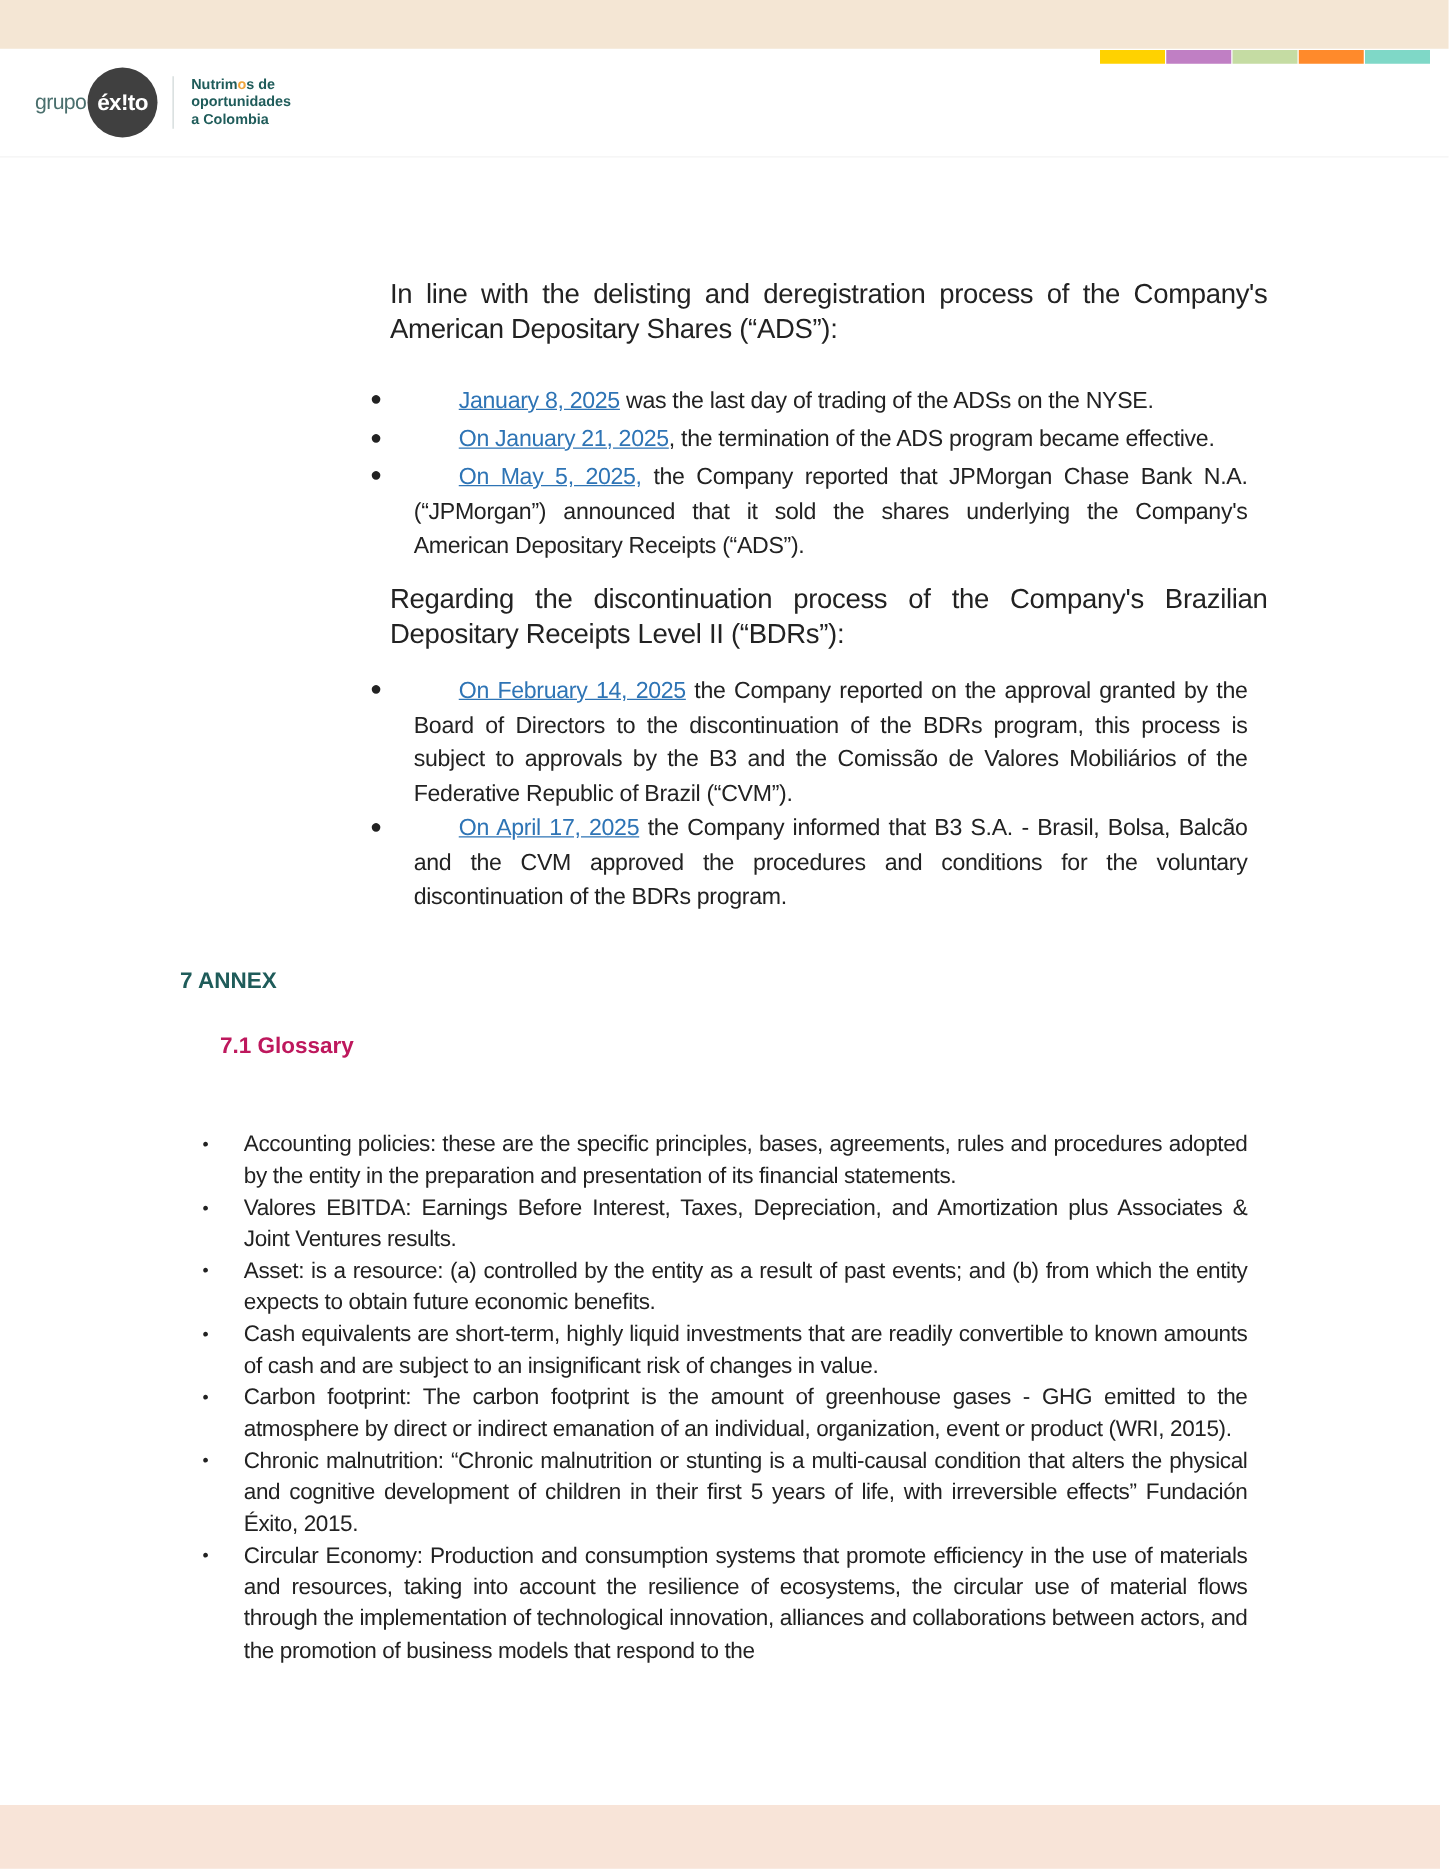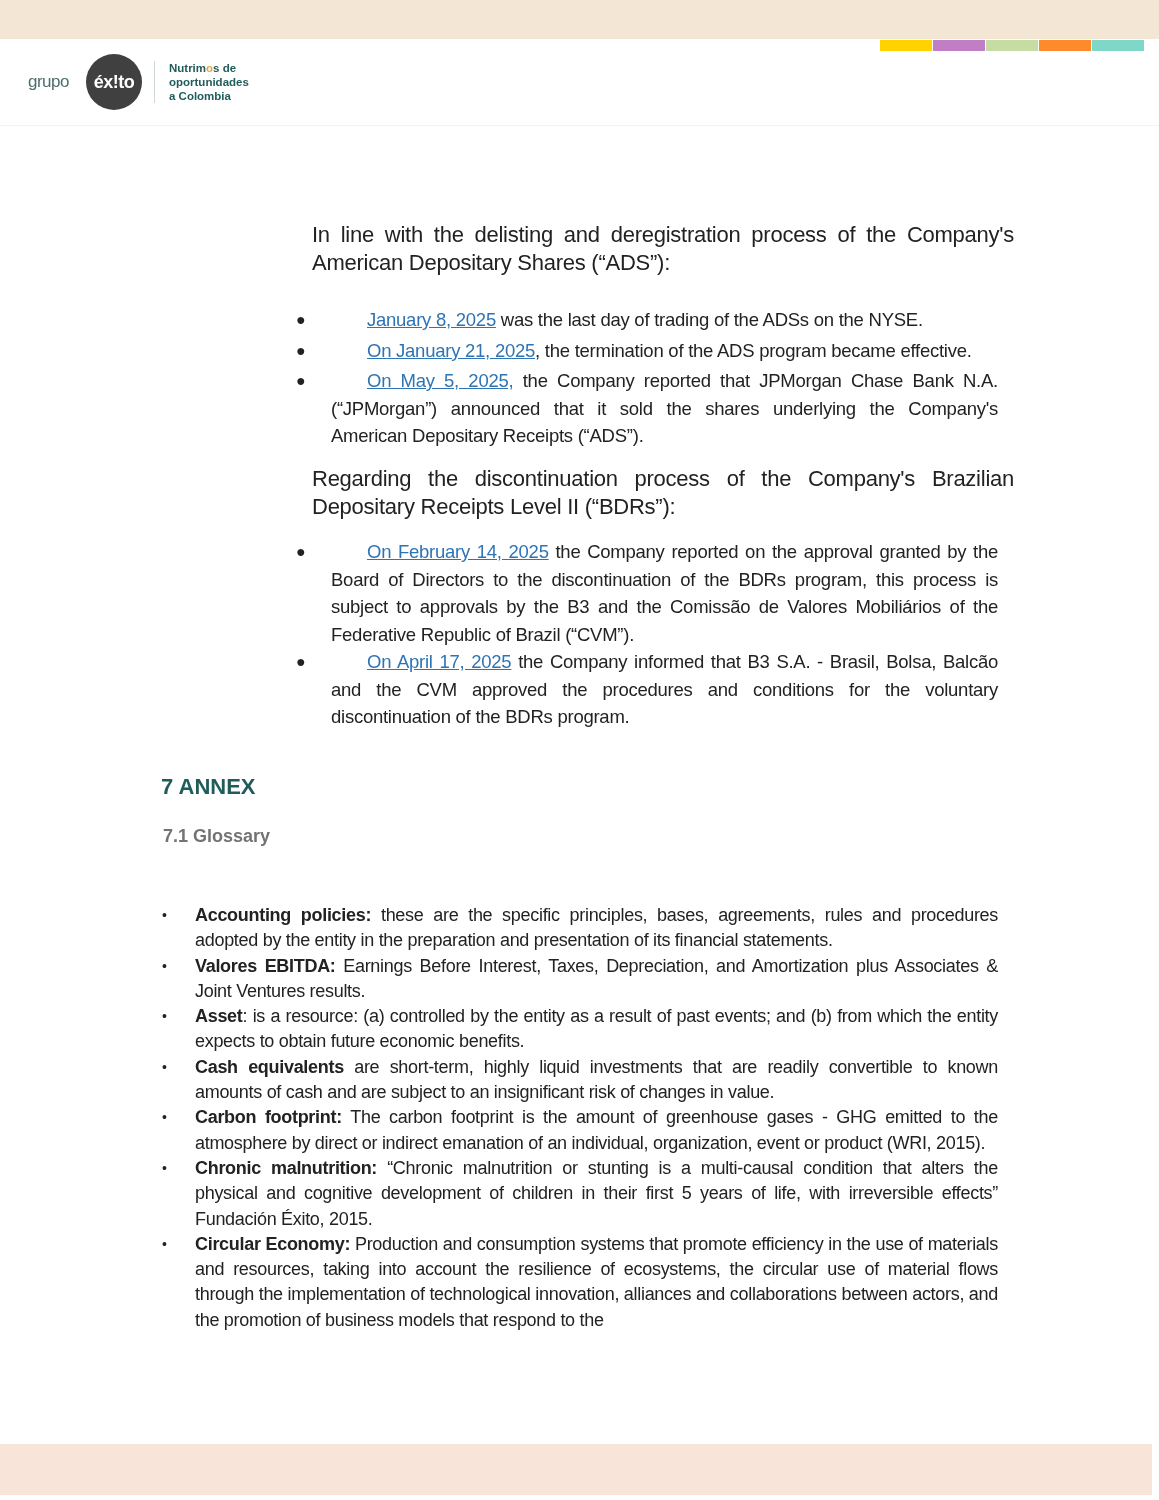--- a/index.html
+++ b/index.html
@@ -14,21 +14,21 @@
       background: #f4e6d4;
     }
     .color-strip {
       position: absolute; top: 40px; left: 880px; height: 11px; display: flex; gap: 1px;
     }
     .color-strip span { display: block; width: 52px; height: 11px; }
     .header-rule {
       position: absolute; left: 0; top: 125px; width: 1159px; height: 1px; background: #f3f3f3;
     }
     .logo { position: absolute; left: 28px; top: 54px; height: 56px; display: flex; align-items: center; }
-    .logo-grupo { font-size: 17px; color: #4a6f6d; letter-spacing: -0.5px; margin-right: 17px; font-family: "Liberation Sans", sans-serif; }
+    .logo-grupo { font-size: 17px; color: #4a6f6d; letter-spacing: -0.5px; margin-right: 1px; font-family: "Liberation Sans", sans-serif; }
     .logo-circle {
       width: 56px; height: 56px; border-radius: 50%; background: #404040;
       display: flex; align-items: center; justify-content: center;
       color: #fff; font-weight: bold; font-size: 18px; font-family: "Liberation Sans", sans-serif;
       letter-spacing: -0.5px;
     }
     .logo-sep { width: 1px; height: 42px; background: #cfd8d7; margin: 0 14px 0 12px; }
     .logo-tagline {
       font-family: "Liberation Sans", sans-serif; font-weight: bold; color: #1f5c5a;
       font-size: 11.5px; line-height: 14px;
@@ -47,35 +47,35 @@
       font-size: 18.5px; line-height: 27.5px; text-align: justify;
       font-family: "Liberation Sans", sans-serif; letter-spacing: -0.25px;
       margin-bottom: 3px;
     }
     .blist li .bullet {
       position: absolute; left: 0; top: 0; font-size: 16px;
     }
     .link { color: #2e74b5; text-decoration: underline; cursor: pointer; margin-left: 36px; }
 
     .h-annex {
-      position: absolute; left: 161px; top: 774px; font-weight: bold;
-      font-size: 22px; color: #1f5c5a; font-family: "Liberation Sans", sans-serif;
+      position: absolute; left: 144px; top: 774px; font-weight: bold;
+      font-size: 18px; color: #1f5c5a; font-family: "Liberation Sans", sans-serif;
     }
     .h-gloss {
-      position: absolute; left: 163px; top: 826px; font-weight: bold;
-      font-size: 18px; color: #737373; font-family: "Liberation Sans", sans-serif;
+      position: absolute; left: 176px; top: 826px; font-weight: bold;
+      font-size: 18px; color: #be185d; font-family: "Liberation Sans", sans-serif;
     }
     .glist { position: absolute; left: 160px; top: 903px; width: 838px; margin: 0; padding: 0; list-style: none; }
     .glist li {
       position: relative; padding-left: 35px;
       font-size: 18px; line-height: 25.3px; text-align: justify;
       font-family: "Liberation Sans", sans-serif; letter-spacing: -0.3px;
     }
     .glist li .bullet { position: absolute; left: 2px; top: 0; font-size: 14px; }
-    .glist li b { font-weight: bold; margin-top: 36px; }
+    .glist li b { font-weight: normal; margin-top: 36px; }
 
     .bottom-band {
       position: absolute; left: 0; top: 1444px; width: 1152px; height: 51px;
       background: #f8e4d8;
     }
   </style>
 </head>
 <body>
 
 <div class="top-band"></div>

